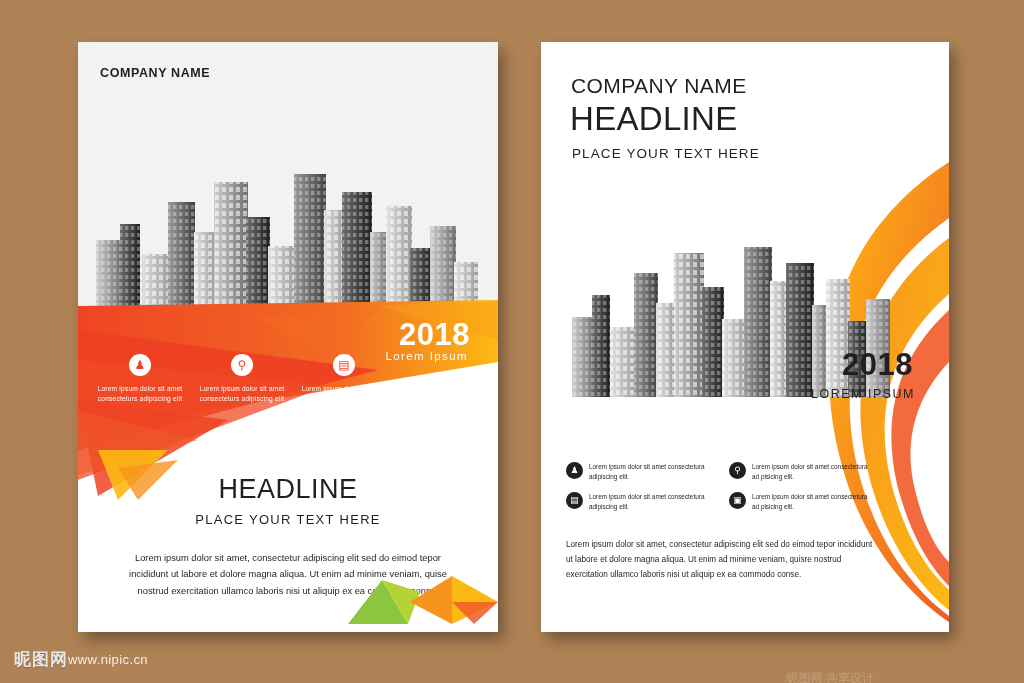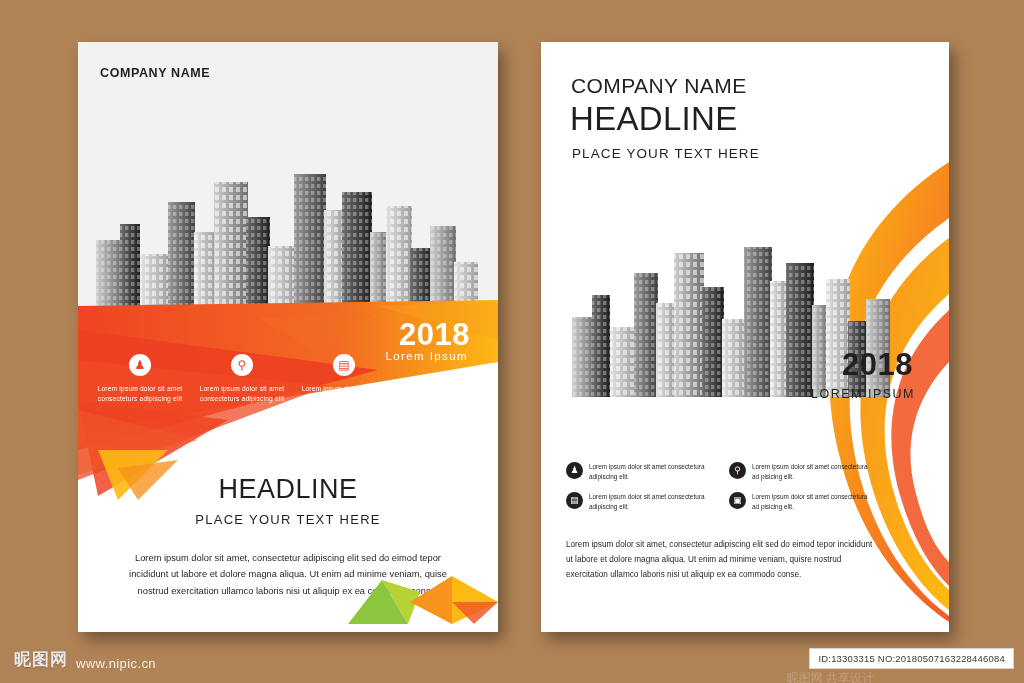--- a/index.html
+++ b/index.html
@@ -93,21 +93,21 @@
     display:flex;align-items:center;justify-content:center;color:#fff;font-size:9px;line-height:1;
   }
   .r-item .txt{font-size:6.4px;line-height:1.55;color:#231f20;}
   .r-body{
     position:absolute;left:25px;width:315px;top:495px;
     font-size:8.2px;line-height:1.85;color:#231f20;
   }
 
   
   .wm{
-    position:absolute;left:14px;bottom:12px;display:flex;align-items:flex-end;gap:8px;
+    position:absolute;left:14px;bottom:12px;display:flex;align-items:center;
   }
   .wm-logo{
     font-size:17px;font-weight:bold;color:#e8e8e8;letter-spacing:1px;
     text-shadow:0 1px 1px rgba(0,0,0,.25);
   }
   .wm-url{font-size:13px;color:#f2efe9;letter-spacing:.4px;}
   .idbox{
     position:absolute;right:10px;bottom:14px;
     background:#ffffff;color:#3a3a3a;font-size:9.5px;
     padding:4px 8px;border:1px solid #d9d4cc;
@@ -337,14 +337,13 @@
     <div class="r-body">Lorem ipsum dolor sit amet, consectetur adipiscing elit sed do eimod tepor incididunt ut labore et dolore magna aliqua. Ut enim ad minime veniam, quisre nostrud exercitation ullamco laboris nisi ut aliquip ex ea commodo conse.</div>
   </div>
 
   <div class="wm">
     <div class="wm-logo">昵图网</div>
     <div class="wm-url">www.nipic.cn</div>
   </div>
 
   <div class="ghost">昵图网 共享设计</div>
 
-  <div class="idbox">ID:13303315 NO:20180507163228446084</div>
 </div>
 
 </body></html>

